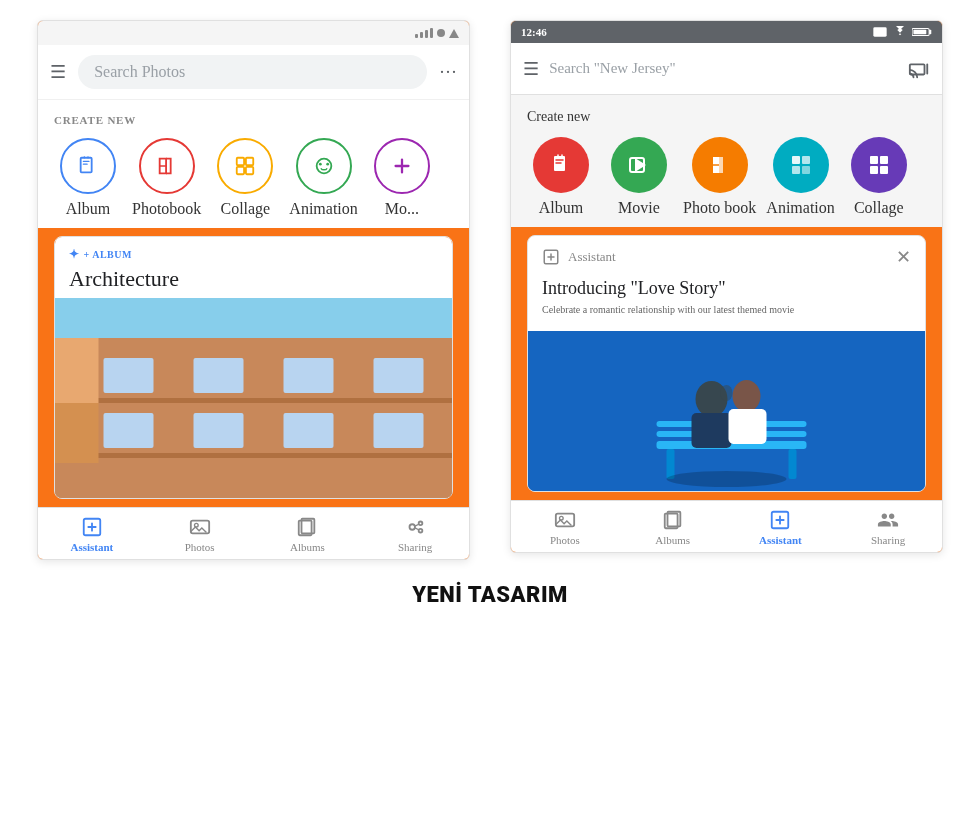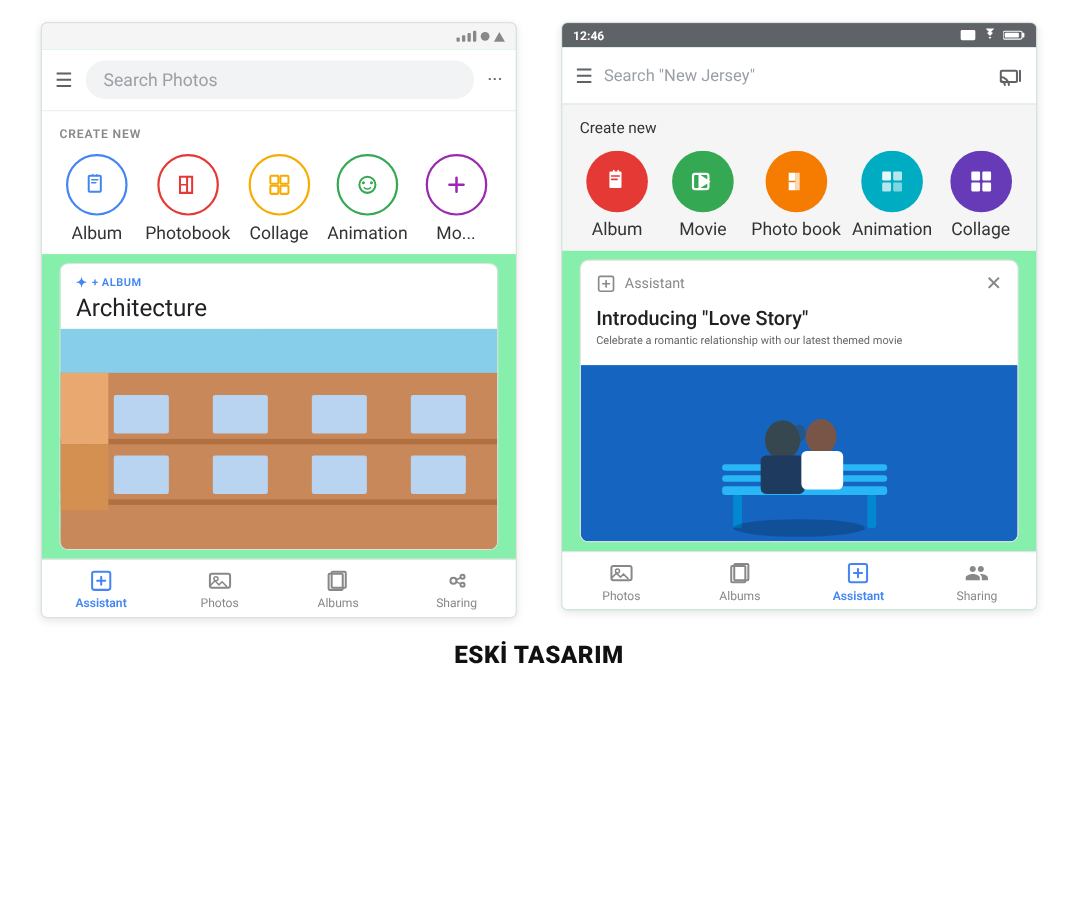--- a/index.html
+++ b/index.html
@@ -26,25 +26,26 @@
     }
 
     .phone-section {
       display: flex;
       flex-direction: column;
       align-items: center;
     }
 
     .phone-frame {
       width: 433px;
-      background: #86efac;
+      background: #f97316;
       border: 1.5px solid #e0e0e0;
       border-radius: 6px;
       overflow: hidden;
       box-shadow: 0 2px 8px rgba(0,0,0,0.1);
+      font-family: Liberation Serif, serif;
     }
 
     
     .status-bar {
       background: #f5f5f5;
       height: 24px;
       display: flex;
       align-items: center;
       justify-content: flex-end;
       padding: 0 10px;
@@ -660,14 +661,14 @@
           <span class="nav-label">Sharing</span>
         </div>
       </div>
 
     </div>
   </div>
 
 </div>
 
 <div class="section-labels">
-  <div class="label-text">ESKİ TASARIM</div>
+  <div class="label-text">YENİ TASARIM</div>
 </div>
 
 </body></html>

